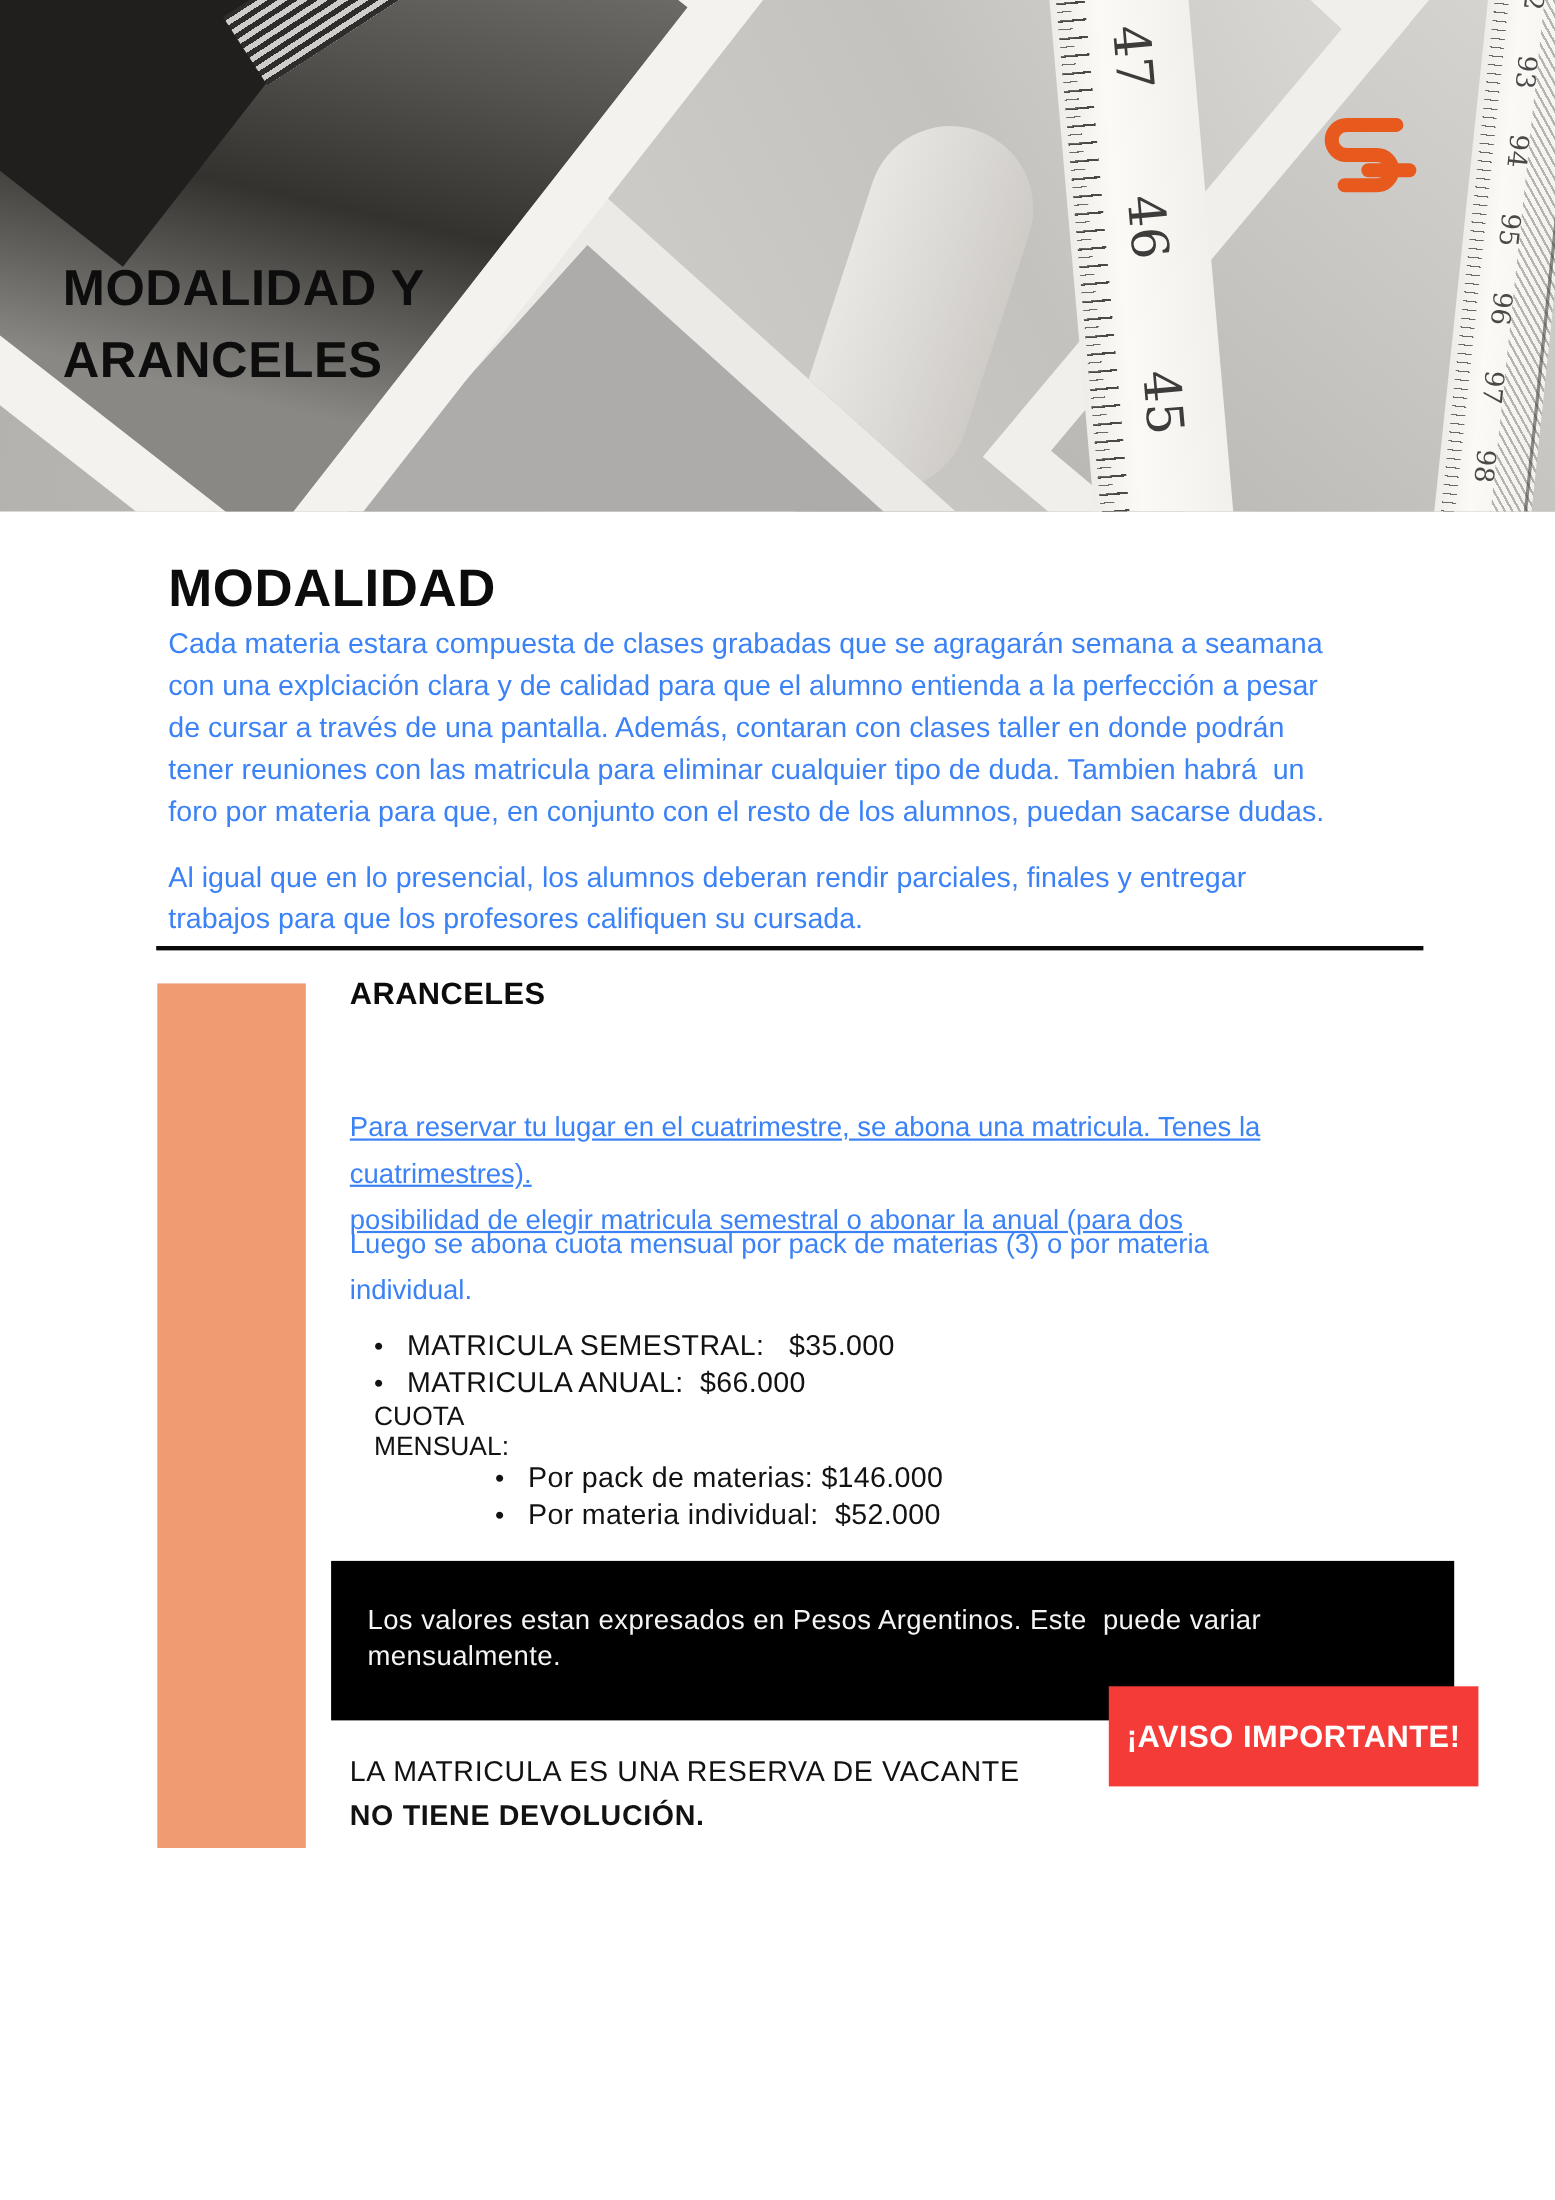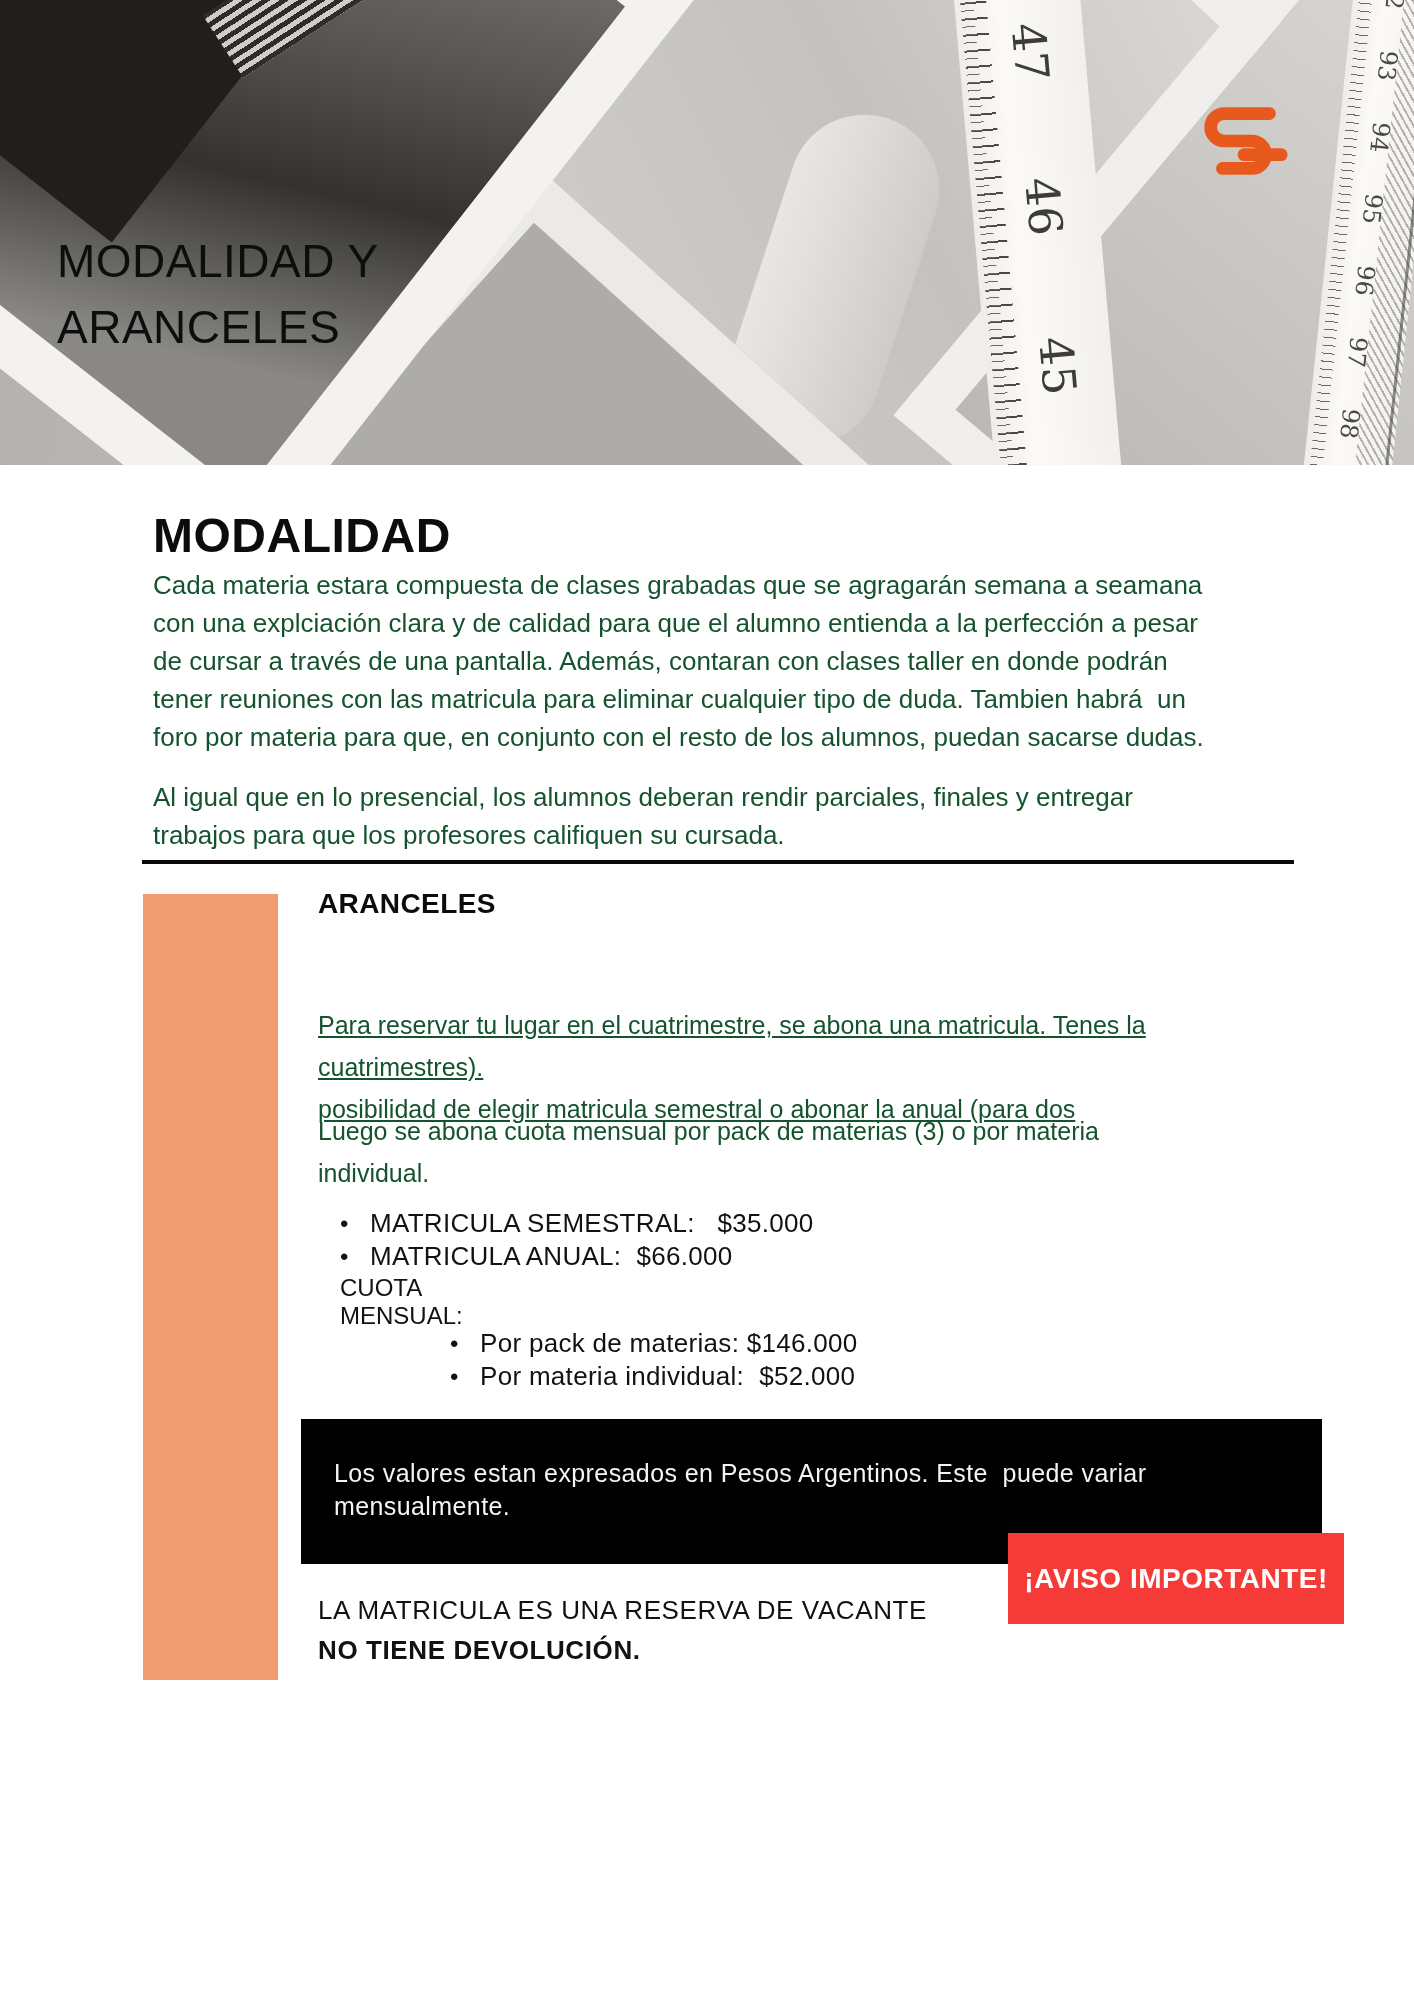--- a/index.html
+++ b/index.html
@@ -38,28 +38,28 @@
   .ticks.right-edge{width:3px;right:4px;background:#8b8a87;}
   .hatch{position:absolute;right:0;top:0;bottom:0;width:42%;
          background:repeating-linear-gradient(55deg,rgba(60,58,55,.35) 0 2px,transparent 2px 6px);}
   .tape-num{position:absolute;transform:rotate(90deg);font-family:"DejaVu Serif", serif;
             color:#3d3c3a;}
   .tape-a .tape-num{left:42px;font-size:46px;}
   .tape-b .tape-num{left:26px;font-size:24px;color:#4a4947;}
 
   .logo{position:absolute;left:1193px;top:92px;width:98px;height:98px;z-index:9;}
 
-  .hero-title{position:absolute;left:57px;top:228px;z-index:10;font-weight:400;
+  .hero-title{position:absolute;left:57px;top:228px;z-index:10;font-weight:700;
               font-size:46px;line-height:66px;letter-spacing:.5px;color:#0d0d0d;}
   .hero-title .line{white-space:pre;}
 
   
   .line{white-space:pre;}
   .h-modalidad{position:absolute;left:153px;top:508px;font-size:48px;font-weight:700;letter-spacing:.5px;}
-  .para{position:absolute;font-size:26px;line-height:38px;color:#14532d;}
+  .para{position:absolute;font-size:26px;line-height:38px;color:#3b82f6;}
   .p-mod1{left:153px;top:566px;}
   .p-mod2{left:153px;top:778px;}
 
   .divider{position:absolute;left:142px;top:860px;width:1152px;height:4px;background:#0a0a0a;}
   .orange-bar{position:absolute;left:143px;top:894px;width:135px;height:786px;background:#F09B71;}
 
   .h-aranceles{position:absolute;left:318px;top:888px;font-size:28px;font-weight:700;letter-spacing:.4px;}
   .para-ar{font-size:25px;line-height:42px;}
   .p-ar1{left:318px;top:1004px;text-decoration:underline;}
   .p-ar2{left:318px;top:1110px;}

